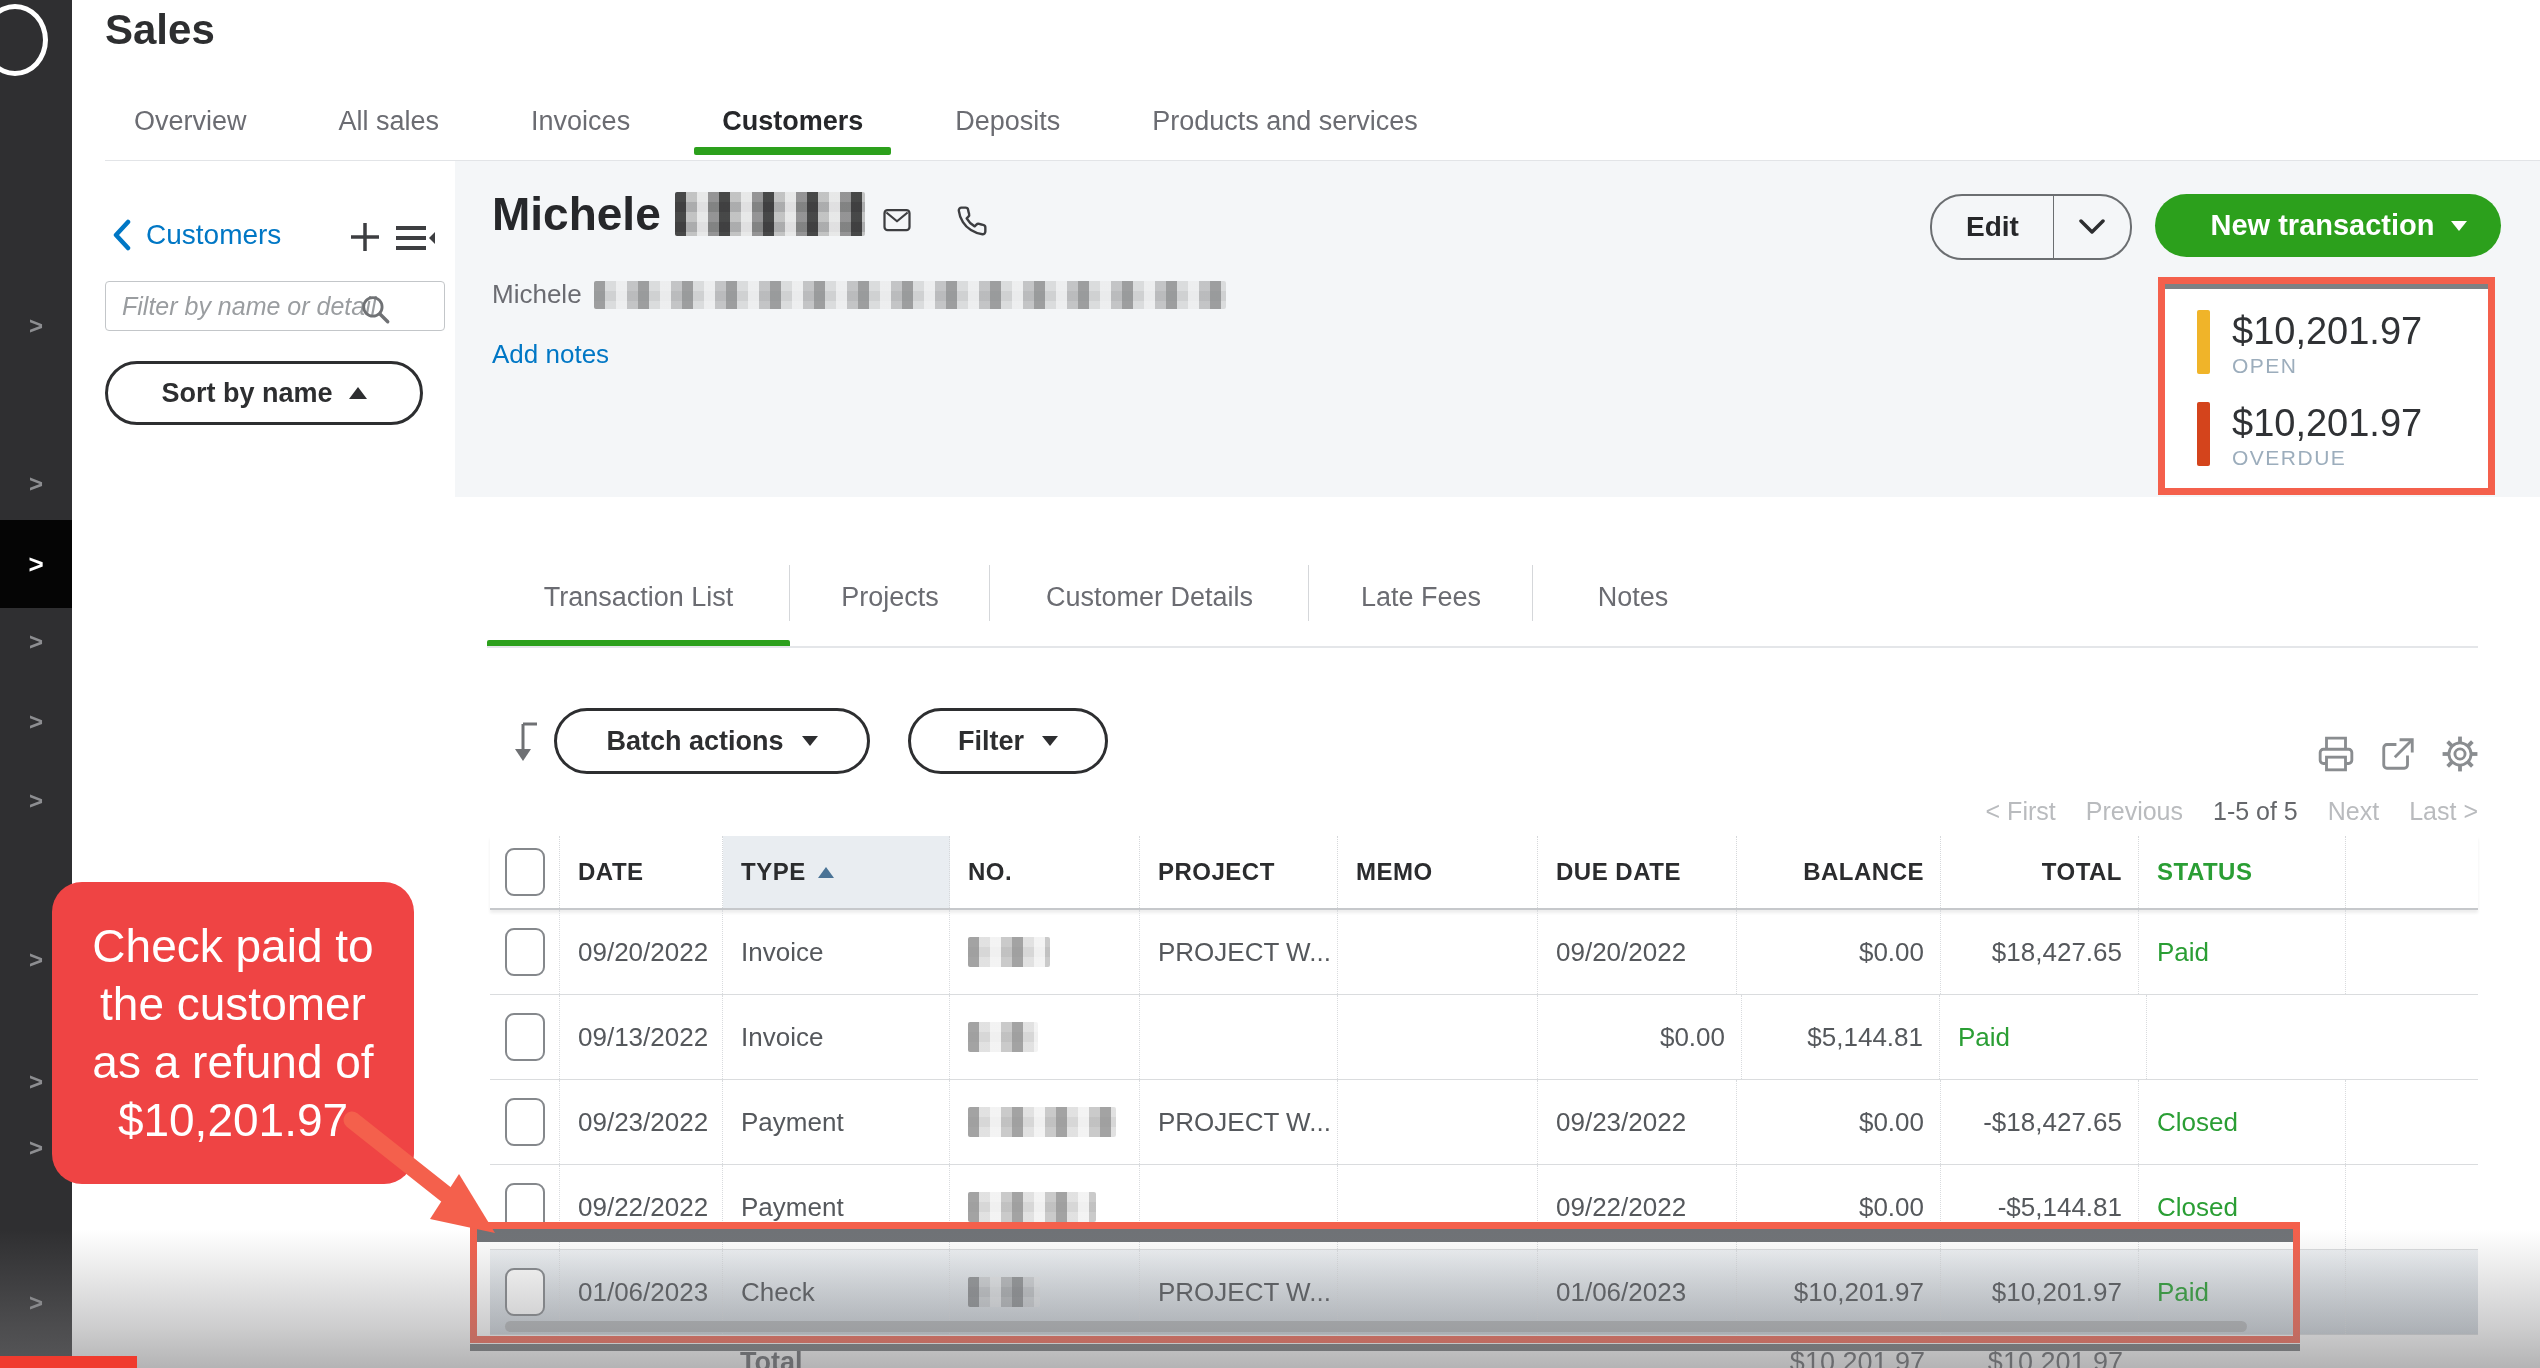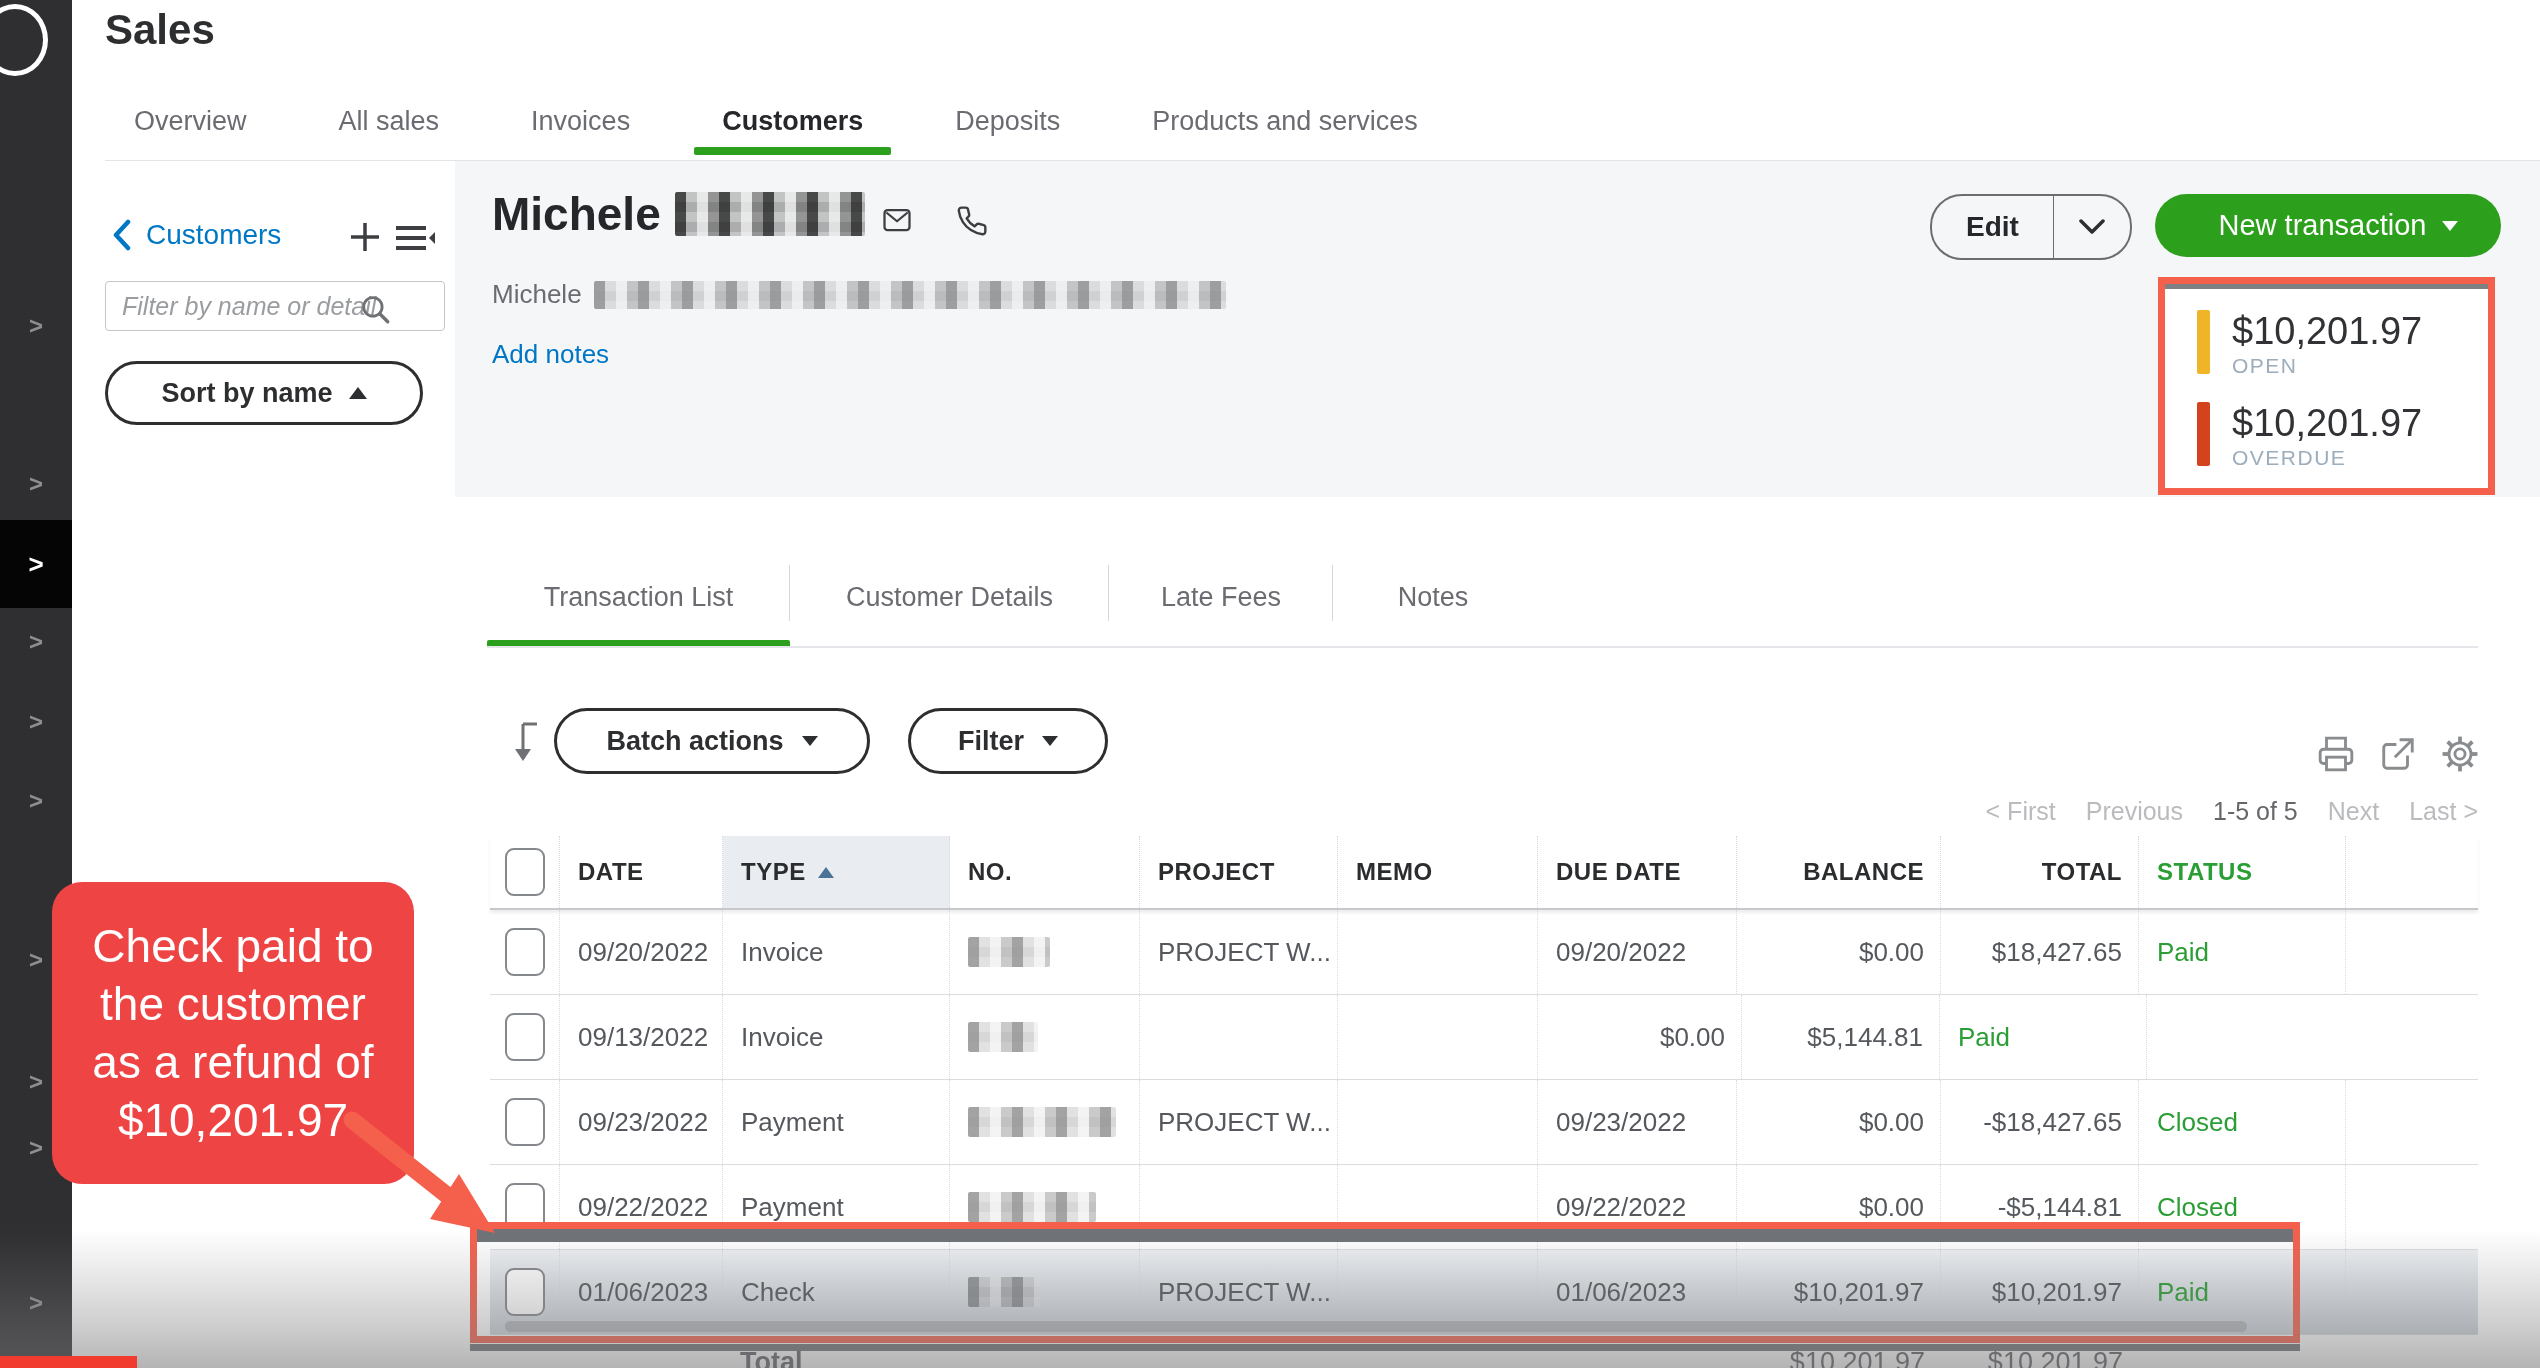--- a/index.html
+++ b/index.html
@@ -55,21 +55,21 @@
        font-size:26px;color:#6b6c72;}
   #add-notes{position:absolute;left:37px;top:178px;font-size:26px;color:#0077c5;cursor:pointer;}
   #edit-btn{position:absolute;left:1475px;top:33px;width:198px;height:62px;border:2px solid #5f6periods368;
        border-radius:32px;}
   #edit-btn{border:2px solid #6b6e71;background:#f4f6f8;display:flex;align-items:center;cursor:pointer;}
   #edit-btn .lbl{flex:1;text-align:center;font-size:28px;font-weight:600;color:#26272a;}
   #edit-btn .split{width:1px;height:62px;background:#6b6e71;}
   #edit-btn .chev{width:76px;display:flex;align-items:center;justify-content:center;}
   #new-txn-btn{position:absolute;left:1700px;top:33px;width:346px;height:63px;background:#2ca01c;
        border-radius:34px;display:flex;align-items:center;justify-content:center;gap:16px;cursor:pointer;}
-  #new-txn-btn .lbl{color:#fff;font-size:29px;font-weight:400;margin-left:21px;}
+  #new-txn-btn .lbl{color:#fff;font-size:29px;font-weight:700;margin-left:21px;}
   #new-txn-btn .tri-down{border-top-color:#fff;border-left-width:8px;border-right-width:8px;border-top-width:10px;}
   #summary-box{position:absolute;left:1703px;top:116px;width:337px;height:218px;background:#fff;
        border:7px solid #f4604c;box-sizing:border-box;}
   #summary-box .shadow-strip{position:absolute;left:0;right:0;top:0;height:5px;background:#7e8184;}
   .sum-entry{position:absolute;left:32px;display:flex;gap:22px;}
   .sum-bar{width:13px;height:64px;border-radius:2px;}
   .sum-amt{font-size:38px;color:#303235;line-height:42px;}
   .sum-lbl{font-size:21px;color:#9cadbc;letter-spacing:1.5px;margin-top:2px;}
   
   #detail{position:absolute;left:455px;top:497px;right:0;bottom:0;background:#fff;}
@@ -244,20 +244,21 @@
           <div class="sum-amt">$10,201.97</div>
           <div class="sum-lbl">OVERDUE</div>
         </span>
       </div>
     </div>
   </div>
 
   <div id="detail">
     <div id="dtabs">
       <div class="dtab sep" style="width:303px;">Transaction List</div>
+      <div class="dtab sep" style="width:200px;">Projects</div>
       <div class="dtab sep" style="width:319px;">Customer Details</div>
       <div class="dtab sep" style="width:224px;">Late Fees</div>
       <div class="dtab" style="width:200px;">Notes</div>
     </div>
     <div id="dtab-underline"></div>
     <div id="dtab-baseline"></div>
 
     <svg id="sort-order-icon" width="34" height="44" viewBox="0 0 34 44">
       <line x1="10" y1="5" x2="24" y2="5" stroke="#6f7174" stroke-width="3"></line>
       <line x1="10" y1="5" x2="10" y2="33" stroke="#6f7174" stroke-width="3"></line>

